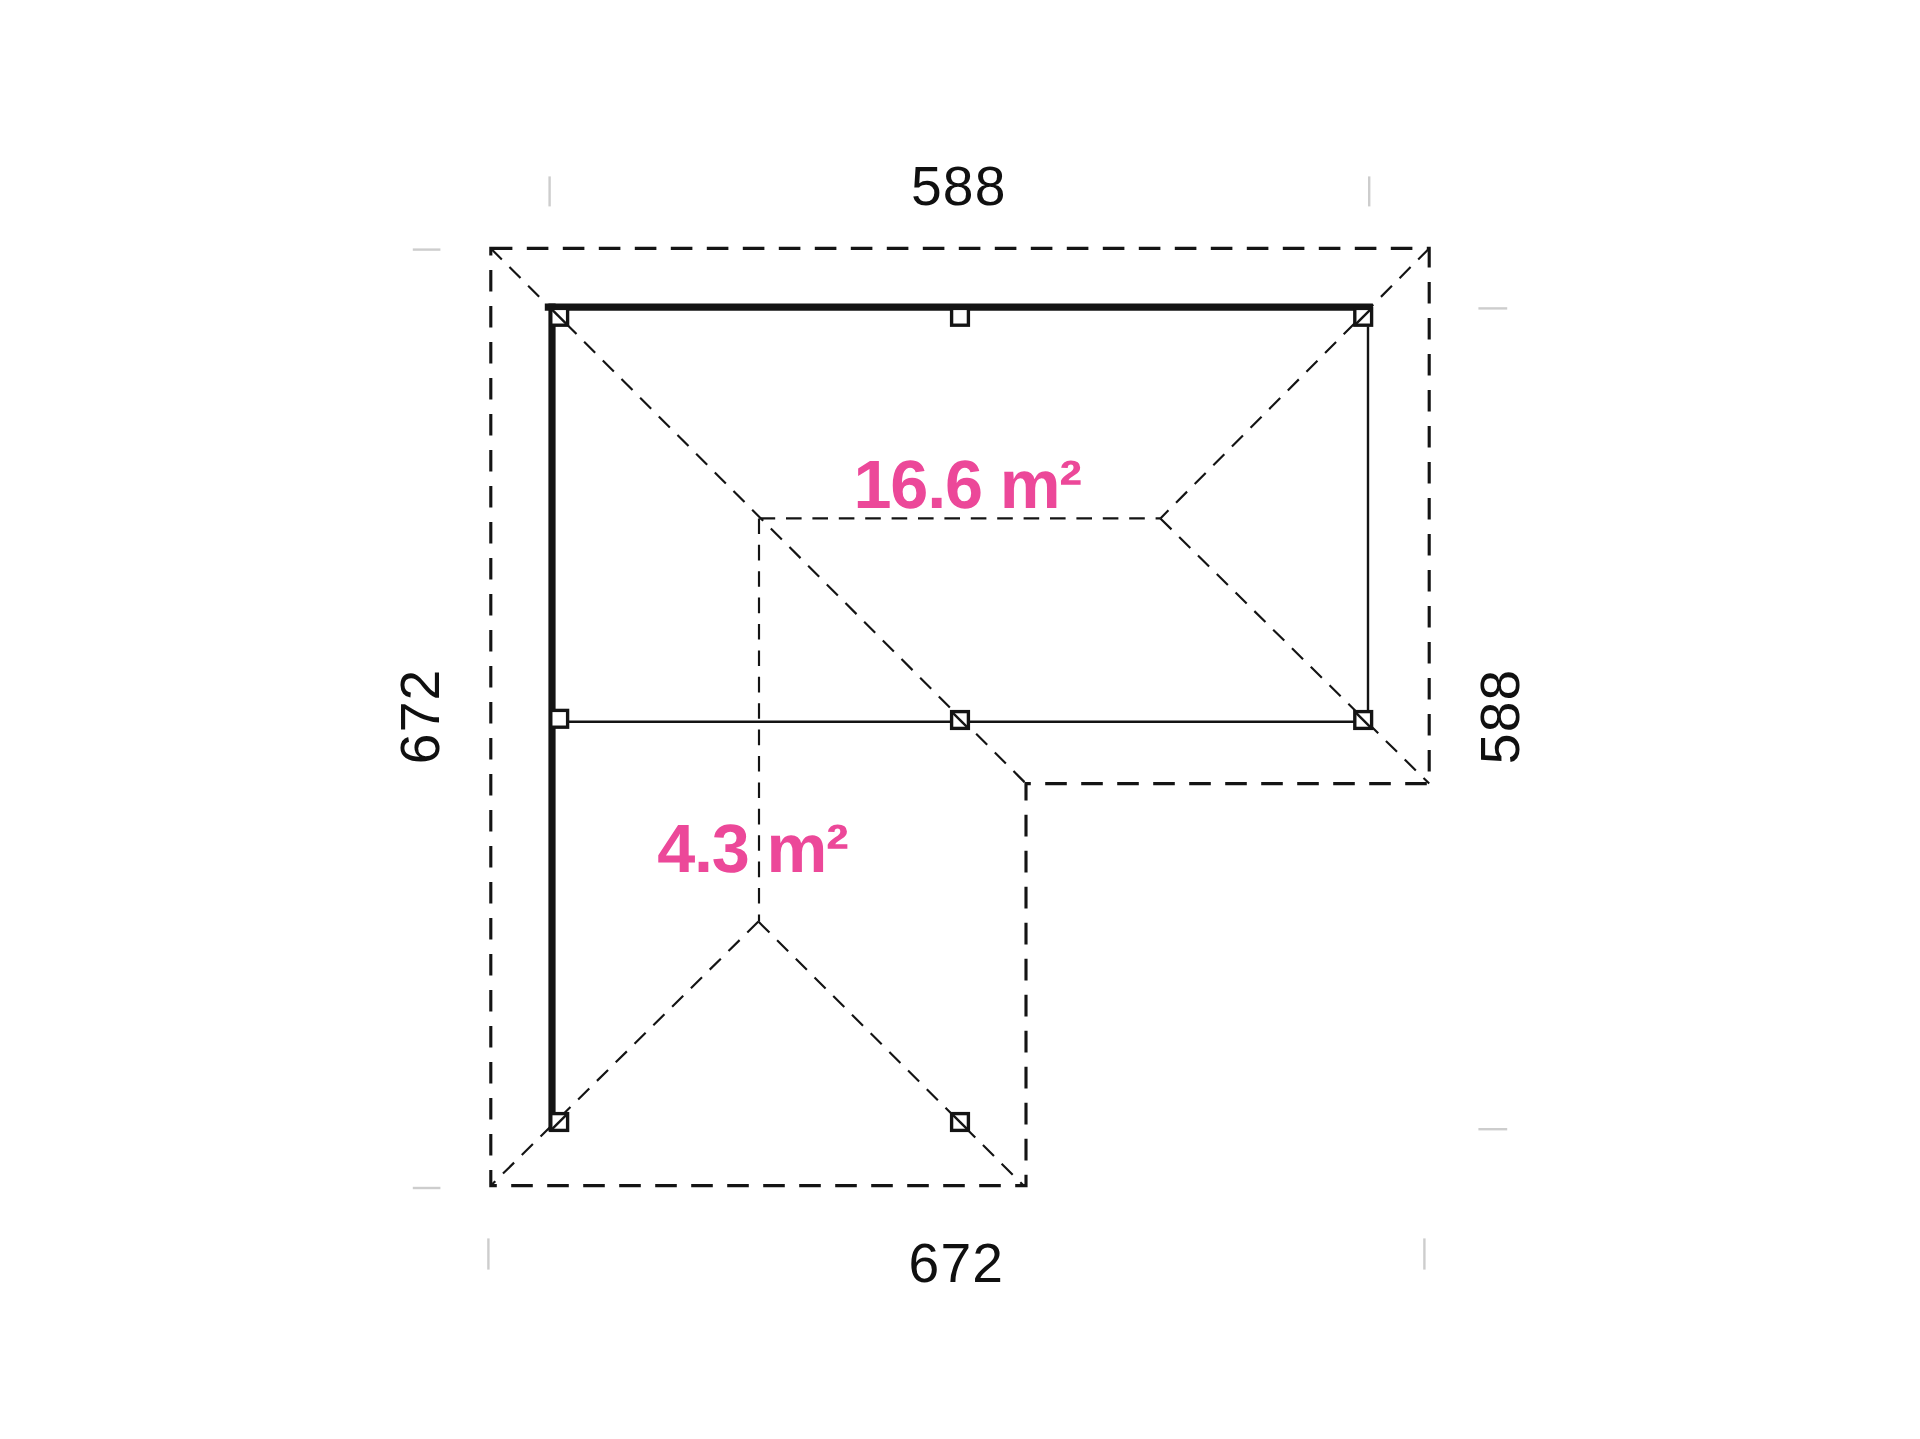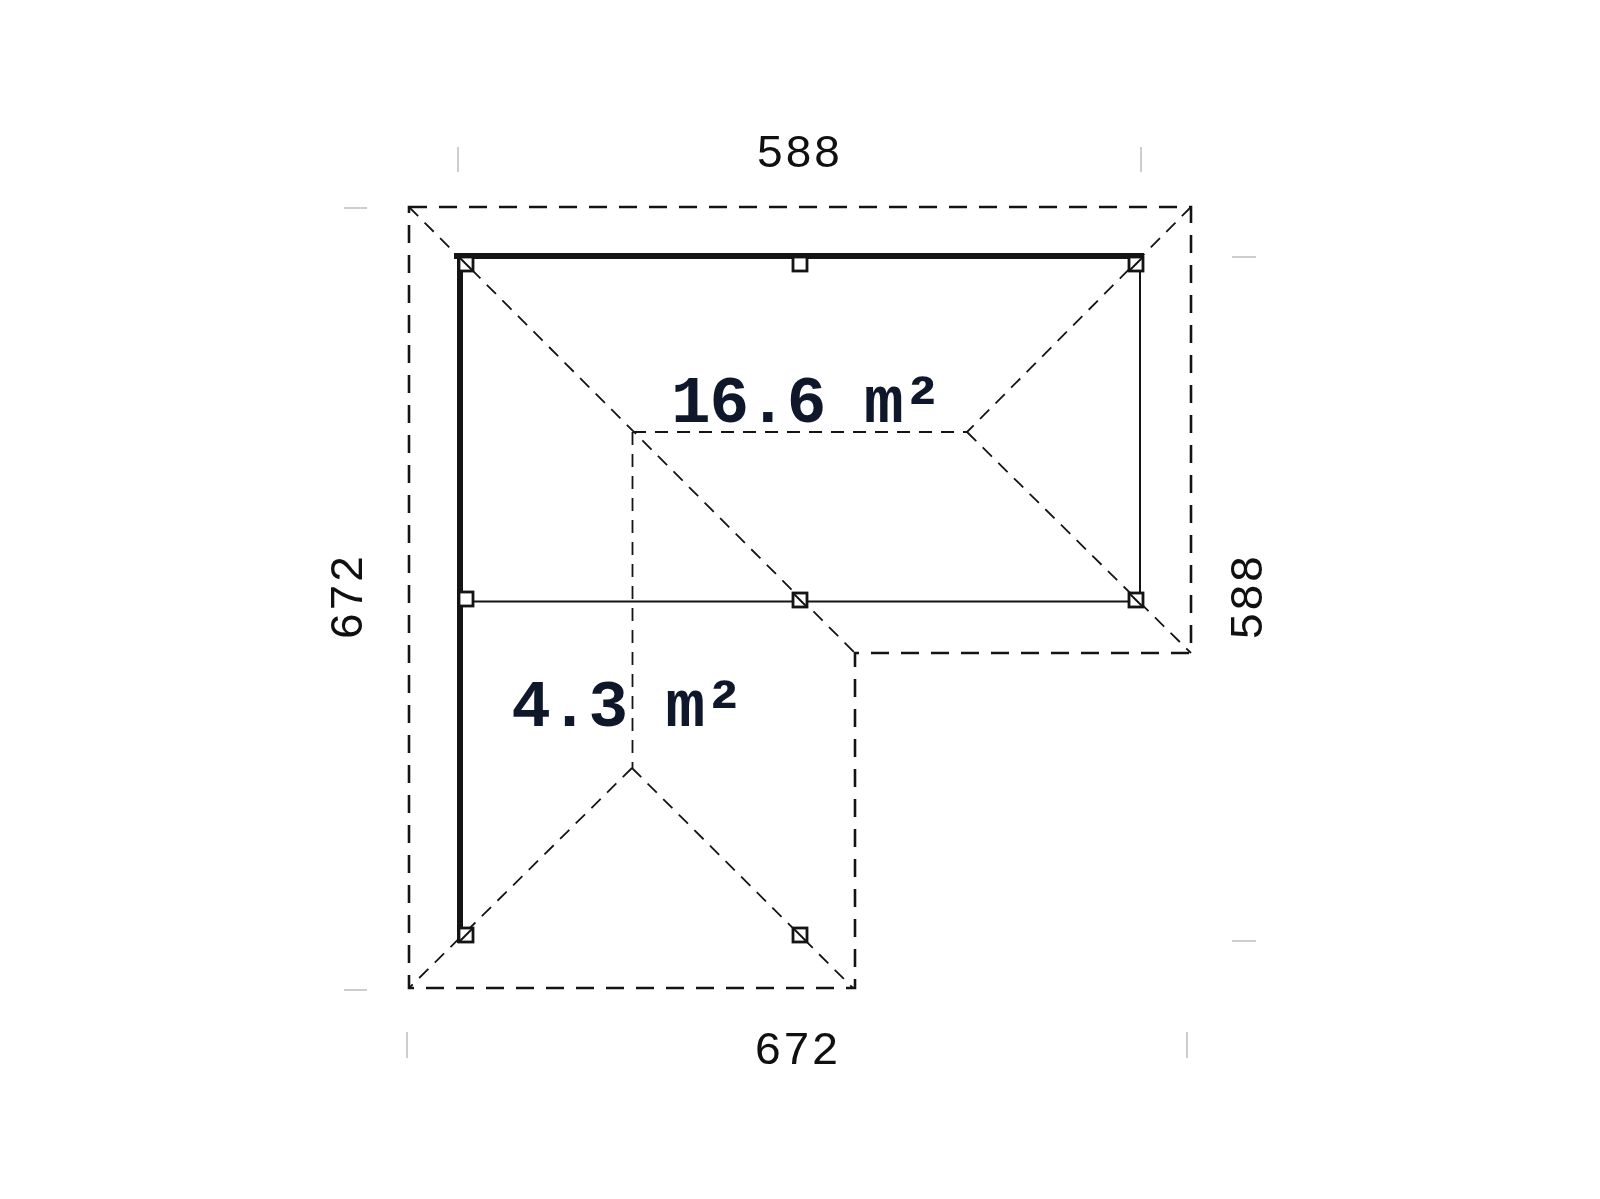--- a/index.html
+++ b/index.html
@@ -2,37 +2,37 @@
 <html><head>
 <meta charset="utf-8">
 <style>
   html, body { margin: 0; padding: 0; background: #ffffff; }
   #canvas {
     position: relative;
     width: 1444px;
     height: 1199px;
     background: #ffffff;
     overflow: hidden;
-    font-family: Liberation Mono, monospace;
+    font-family: Liberation Sans, sans-serif;
   }
   #plan-svg { position: absolute; left: 0; top: 0; }
   .dim-label {
     position: absolute;
     font-size: 46px;
     color: #101010;
     white-space: nowrap;
     letter-spacing: 1px;
   }
   .dim-h { transform: translate(-50%, -50%); }
   .dim-v { transform: translate(-50%, -50%) rotate(-90deg); }
   .area-label {
     position: absolute;
-    font-size: 66px;
+    font-size: 57px;
     font-weight: 700;
-    color: #0f172a;
+    color: #ec4899;
     transform: translate(-50%, -50%);
     white-space: nowrap;
     letter-spacing: -1px;
   }
 </style>
 </head>
 <body>
 
 <div id="canvas">
 

